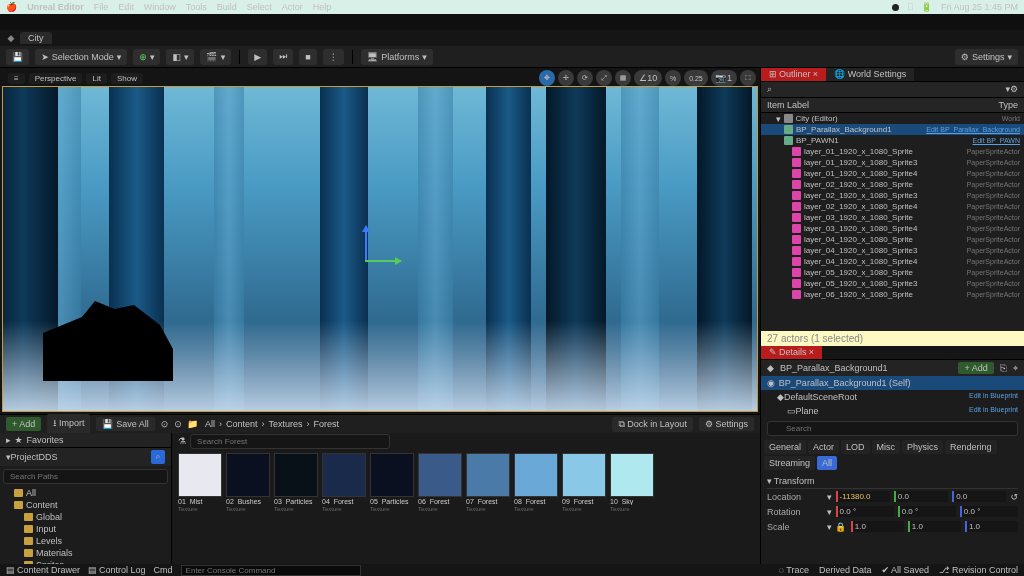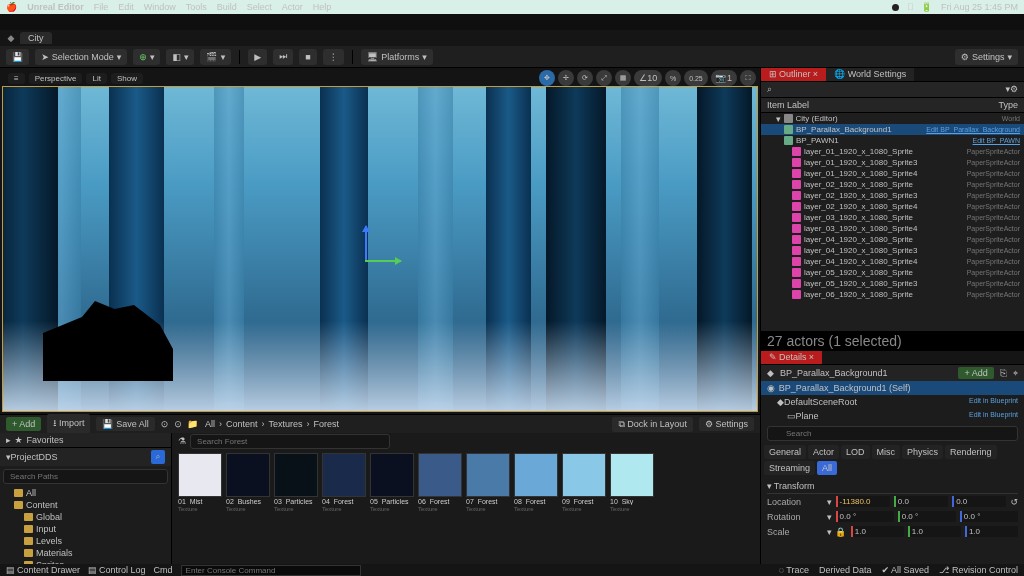--- a/index.html
+++ b/index.html
@@ -46,21 +46,21 @@
 .ohdr{display:flex;padding:2px 6px;background:#252525;border-bottom:1px solid #000;font-size:8px;color:#888}
 .ohdr .lab{flex:1}
 .orow{display:flex;padding:1px 4px;align-items:center;gap:3px;height:11px}
 .orow.sel{background:#1a4a7a}
 .orow .ind{flex:0 0 auto}
 .orow .oicon{width:9px;height:9px;background:#6a8;border-radius:1px;flex:0 0 9px}
 .orow .oicon.sp{background:#d4a}
 .orow .olabel{flex:1;white-space:nowrap;overflow:hidden;text-overflow:ellipsis;font-size:8px}
 .orow .otype{font-size:7px;color:#777;white-space:nowrap}
 .orow .otype.link{color:#5aa0e0;text-decoration:underline}
-.ostatus{padding:2px 6px;background:#000000;font-size:14px;color:#888}
+.ostatus{padding:2px 6px;background:#fef9c3;font-size:10px;color:#888}
 .details{flex:1;background:#1c1c1c;display:flex;flex-direction:column;overflow:hidden}
 .dhdr{display:flex;padding:2px 6px;background:#232323;font-size:8px;align-items:center;gap:6px}
 .dhdr .spacer{flex:1}
 .dhdr .addbtn{background:#2e5a2e;padding:1px 6px;border-radius:2px;font-size:8px}
 .blue-row{background:#1a4a7a;padding:2px 6px;font-size:8px;display:flex;align-items:center;gap:4px}
 .comp-row{padding:2px 6px 2px 16px;font-size:8px;display:flex;color:#999}
 .comp-row .r{margin-left:auto;color:#5aa0e0;font-size:7px}
 .searchrow{padding:3px 6px}
 .searchrow input{width:100%;background:#151515;border:1px solid #333;border-radius:3px;padding:2px 18px 2px 18px;font-size:8px;color:#ccc}
 .cat-tabs{display:flex;gap:0;padding:0 2px;font-size:7px;flex-wrap:wrap}

